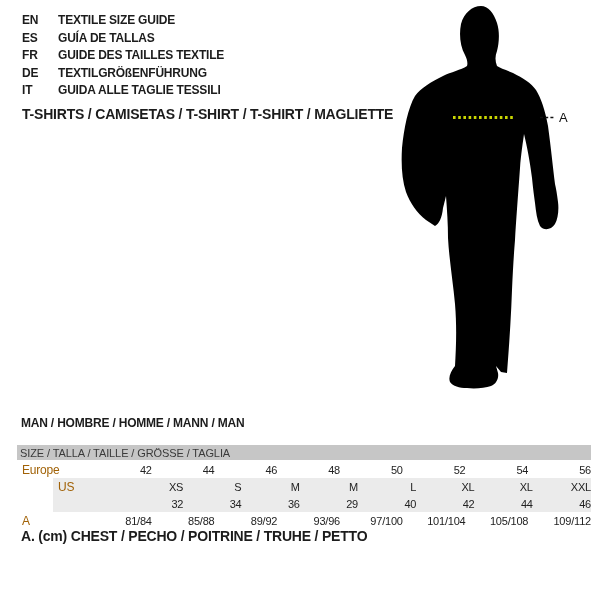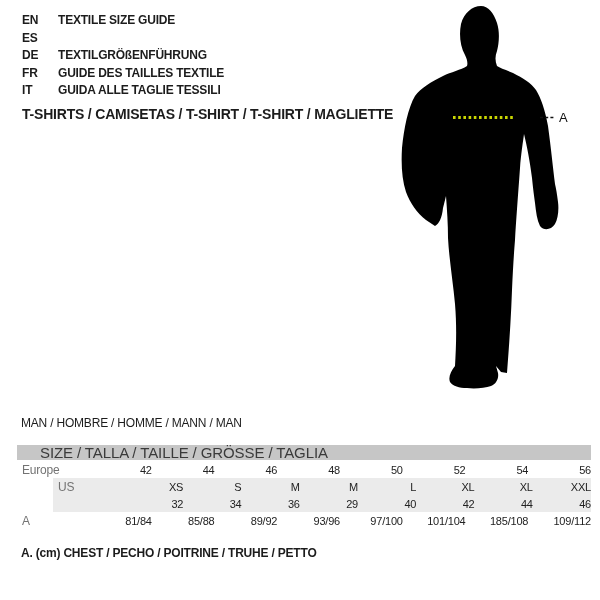--- a/index.html
+++ b/index.html
@@ -11,55 +11,56 @@
   .lang-list{position:absolute;left:22px;top:12px;}
   .lang-row{display:flex;line-height:17.5px;font-size:12px;font-weight:bold;letter-spacing:-0.2px;}
   .lang-code{width:36px;flex:0 0 36px;}
   .lang-text{white-space:nowrap;}
   
   .categories{position:absolute;left:22px;top:105px;}
   .cat-line{font-size:14px;font-weight:bold;line-height:19px;letter-spacing:-0.2px;white-space:nowrap;}
   
   .figure{position:absolute;left:393px;top:0px;width:200px;height:400px;}
   
-  .man-label{position:absolute;left:21px;top:416px;font-size:12px;font-weight:normal;letter-spacing:-0.2px;}
+  .man-label{position:absolute;left:21px;top:416px;font-size:12px;font-weight:bold;letter-spacing:-0.2px;}
   
   .size-table{position:absolute;left:17px;top:445px;width:574px;}
   .t-header{
-    background:var(--table-header-bg,#c6c6c6);color:#3a3a3a;font-size:15px;
-    line-height:16px;height:16px;padding-left:23px;border-bottom:1px solid #fff;
+    background:var(--table-header-bg,#c6c6c6);color:#3a3a3a;font-size:11px;
+    line-height:16px;height:16px;padding-left:3px;border-bottom:1px solid #fff;
     box-sizing:border-box;letter-spacing:-0.1px;
   }
   .t-row{display:grid;grid-template-columns:72px repeat(8,1fr);height:17px;align-items:center;}
   .t-row.stripe{background:var(--table-stripe-bg,#ebebeb);margin-left:36px;}
-  .t-label{font-size:12px;padding-left:5px;color:#737373;letter-spacing:-0.2px;}
+  .t-label{font-size:12px;padding-left:5px;color:#a16207;letter-spacing:-0.2px;}
   .t-cell{font-size:11px;text-align:right;color:#222;letter-spacing:-0.2px;}
   
-  .footnote{position:absolute;left:21px;top:546px;font-size:12px;font-weight:bold;letter-spacing:-0.2px;}
+  .footnote{position:absolute;left:21px;top:528px;font-size:14px;font-weight:bold;letter-spacing:-0.2px;}
 </style>
 </head>
 <body>
 
 <div class="page">
 
   <div class="lang-list">
     <div class="lang-row">
       <span class="lang-code">EN</span>
       <span class="lang-text">TEXTILE SIZE GUIDE</span>
     </div>
     <div class="lang-row">
       <span class="lang-code">ES</span>
+      <span class="lang-text">GUÍA DE TALLAS</span>
+    </div>
+    <div class="lang-row">
+      <span class="lang-code">FR</span>
+      <span class="lang-text">GUIDE DES TAILLES TEXTILE</span>
     </div>
     <div class="lang-row">
       <span class="lang-code">DE</span>
       <span class="lang-text">TEXTILGRÖßENFÜHRUNG</span>
-    </div>
-    <div class="lang-row">
-      <span class="lang-code">FR</span>
-      <span class="lang-text">GUIDE DES TAILLES TEXTILE</span>
     </div>
     <div class="lang-row">
       <span class="lang-code">IT</span>
       <span class="lang-text">GUIDA ALLE TAGLIE TESSILI</span>
     </div>
   </div>
 
   <div class="categories">
     <div class="cat-line">T-SHIRTS / CAMISETAS / T-SHIRT / T-SHIRT / MAGLIETTE</div>
   </div>
@@ -151,20 +152,20 @@
     </div>
 
     <div class="t-row">
       <div class="t-label">A</div>
       <div class="t-cell">81/84</div>
       <div class="t-cell">85/88</div>
       <div class="t-cell">89/92</div>
       <div class="t-cell">93/96</div>
       <div class="t-cell">97/100</div>
       <div class="t-cell">101/104</div>
-      <div class="t-cell">185/108</div>
+      <div class="t-cell">105/108</div>
       <div class="t-cell">109/112</div>
     </div>
   </div>
 
   <div class="footnote">A. (cm) CHEST / PECHO / POITRINE / TRUHE / PETTO</div>
 
 </div>
 
 </body></html>

